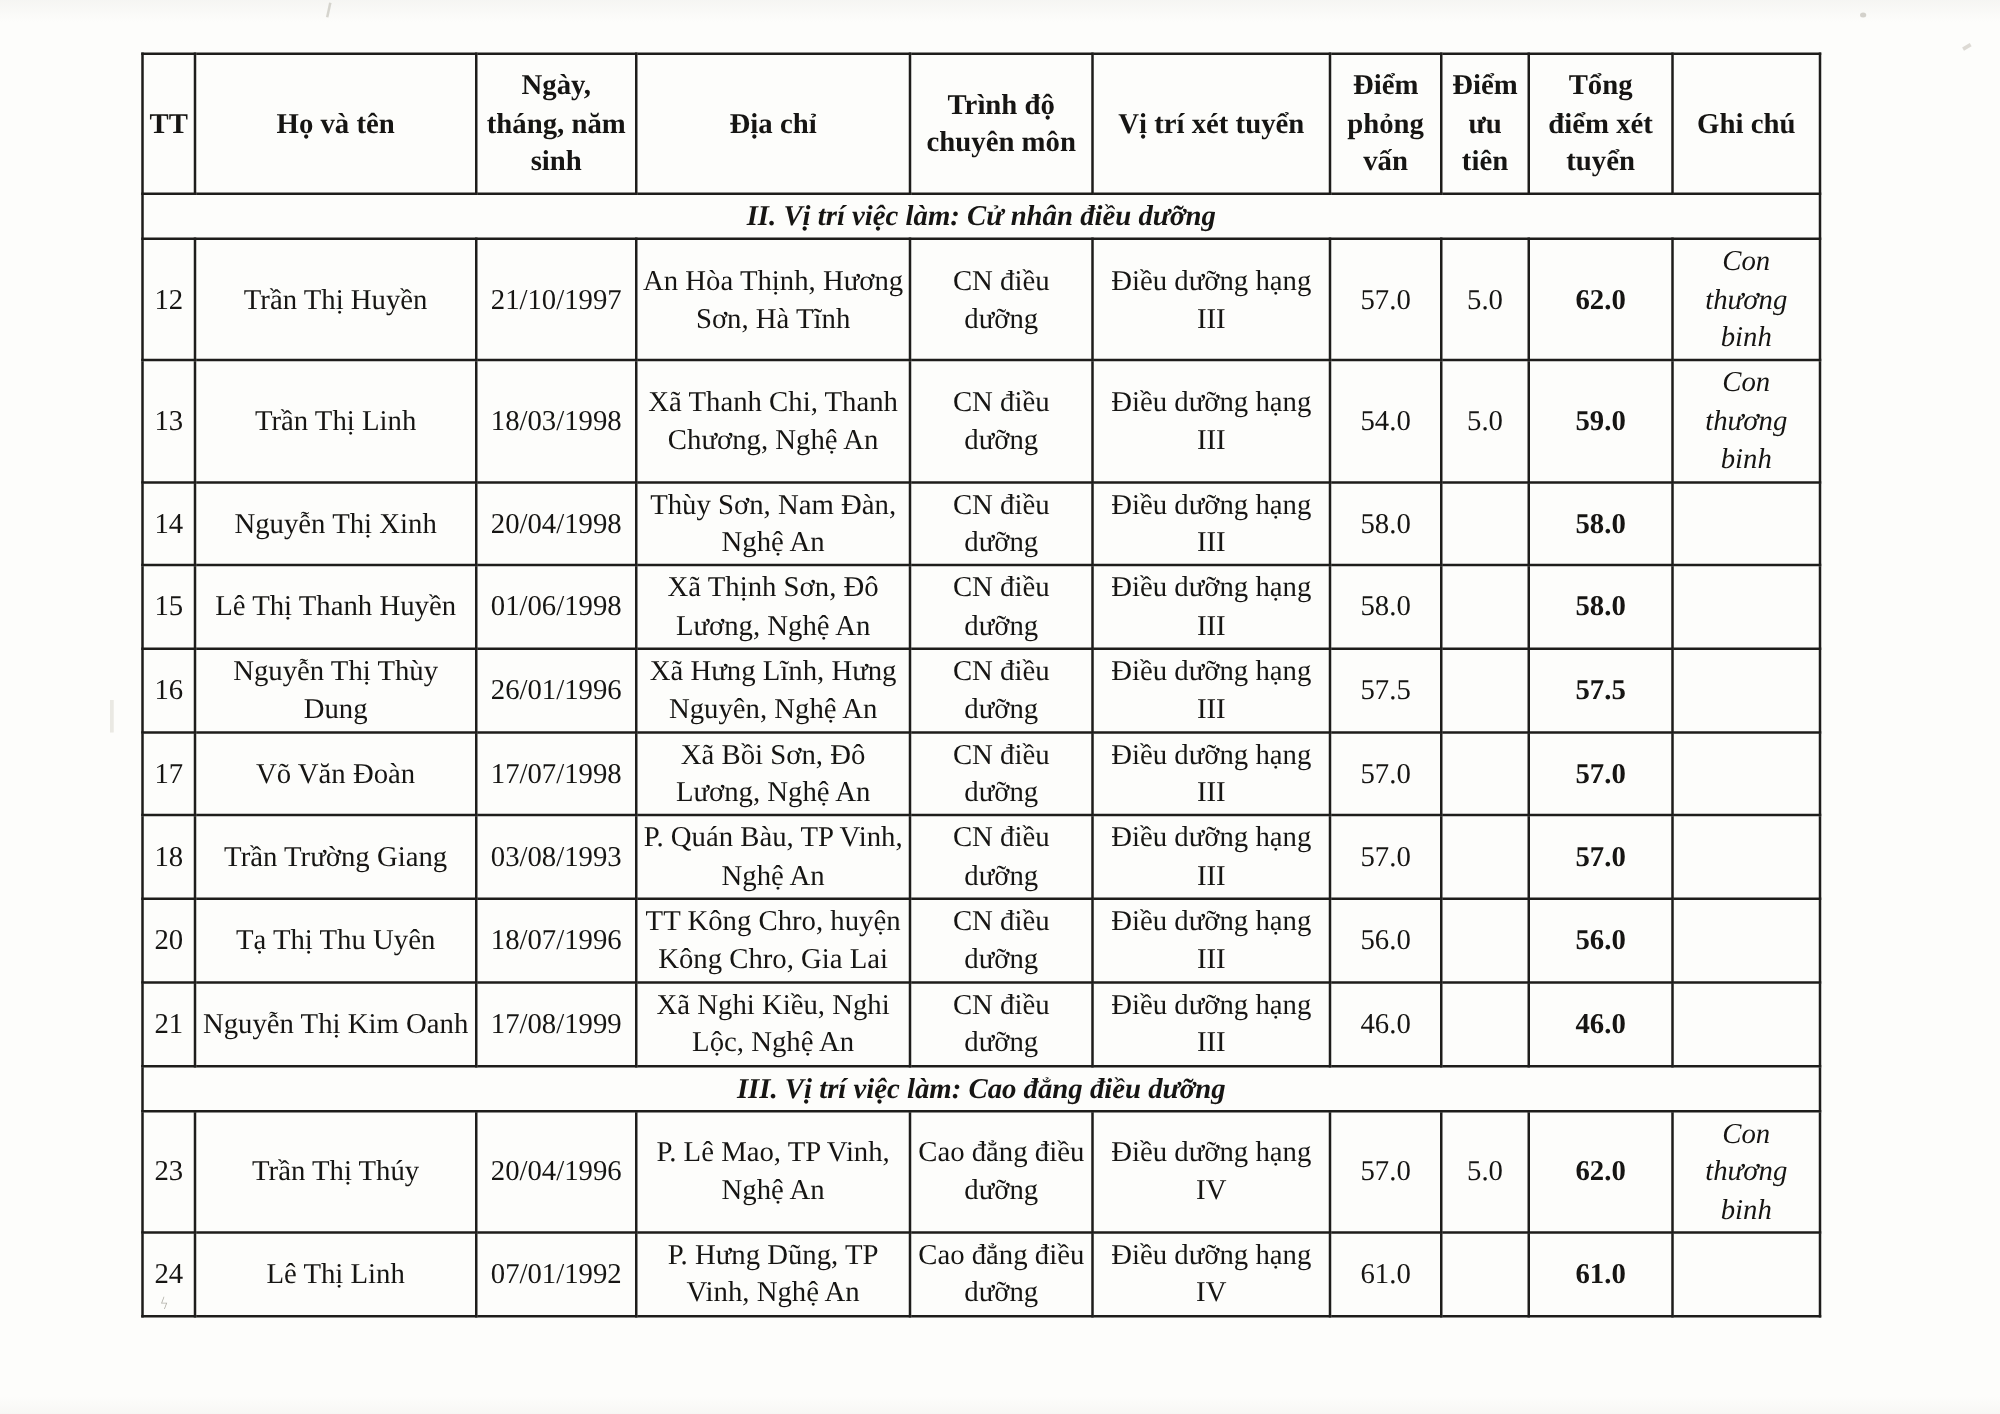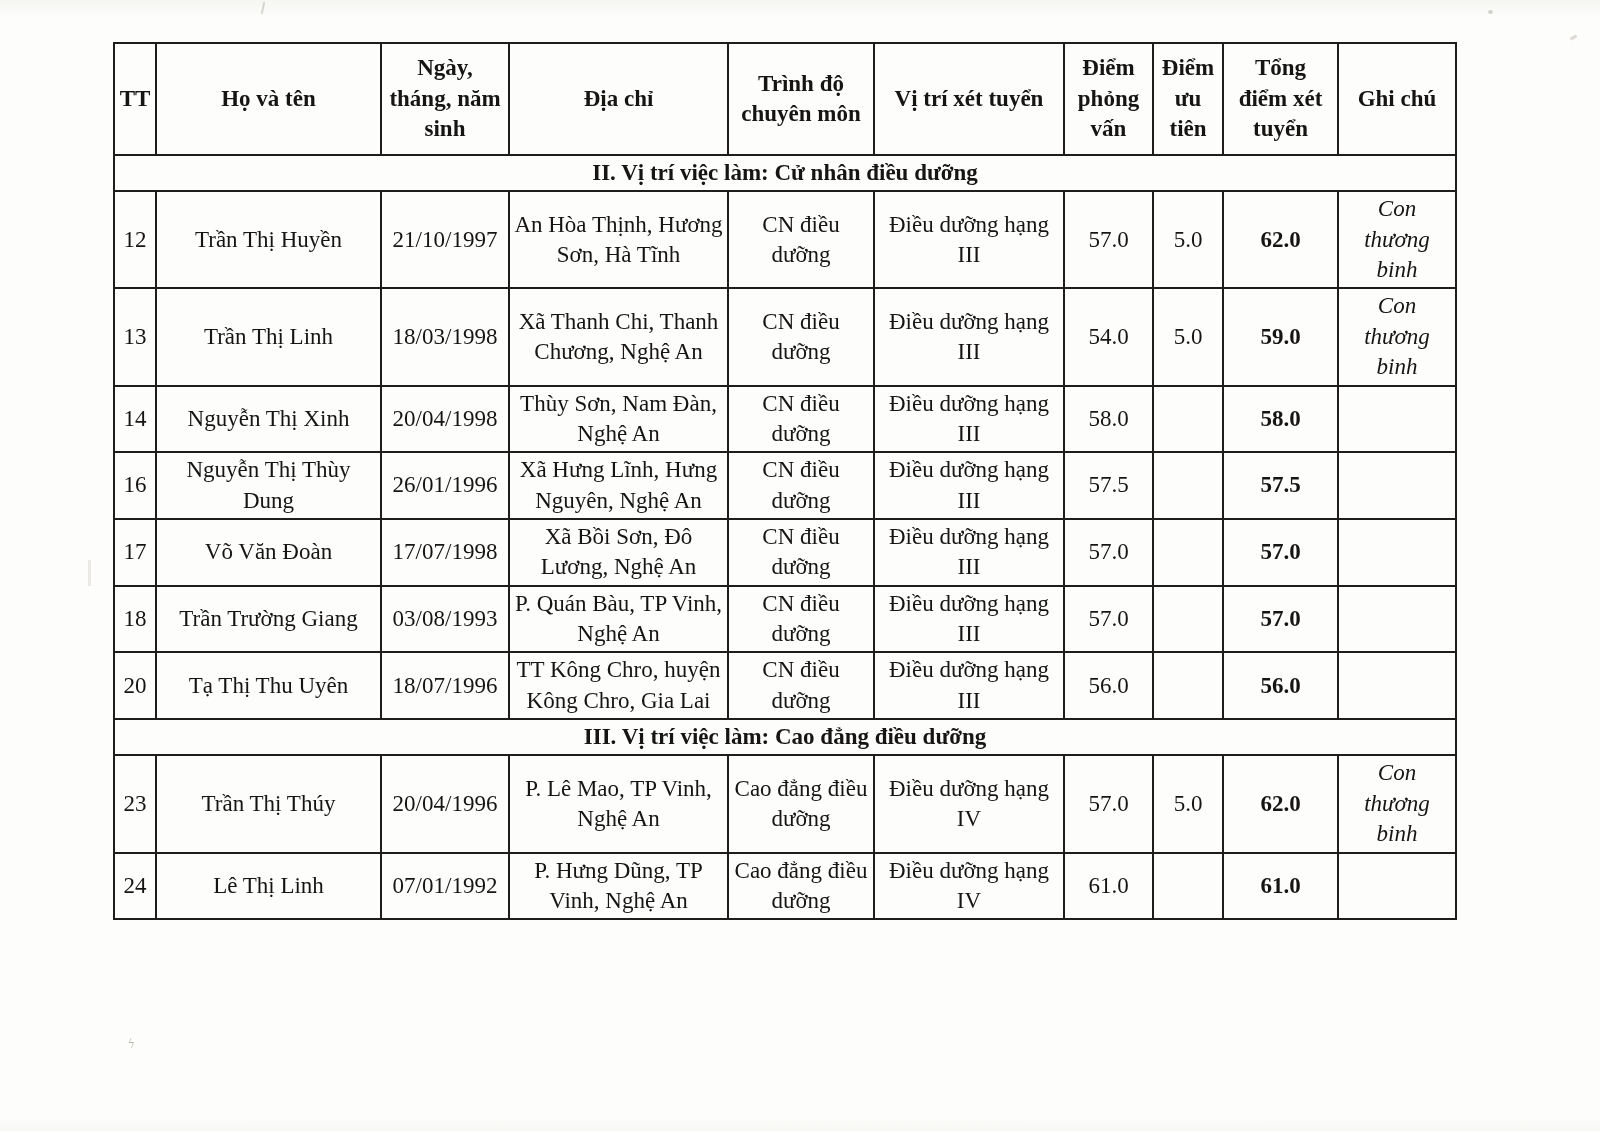--- a/index.html
+++ b/index.html
@@ -45,20 +45,21 @@
   }
   .doc-table thead tr { height: 112px; }
   .doc-table th {
     font-weight: bold;
     font-size: 23px;
   }
   .doc-table tbody tr { height: 60px; }
   .doc-table tr.section-row { height: 36px; }
   .section-title {
     font-weight: bold;
+    font-style: italic;
     font-size: 23px;
     text-align: center;
     padding: 2px 0;
   }
   .col-name { text-align: left; padding-left: 8px; }
   .col-total_score { font-weight: bold; }
   .col-note { font-style: italic; font-size: 22px; line-height: 1.25; }
   .col-address, .col-qualification { font-size: 23px; line-height: 1.3; }
 
   
@@ -139,20 +140,32 @@
           <td class="col-dob">20/04/1998</td>
           <td class="col-address">Thùy Sơn, Nam Đàn, Nghệ An</td>
           <td class="col-qualification">CN điều dưỡng</td>
           <td class="col-position">Điều dưỡng hạng III</td>
           <td class="col-interview_score">58.0</td>
           <td class="col-priority_score"></td>
           <td class="col-total_score">58.0</td>
           <td class="col-note"></td>
         </tr>
         <tr>
+          <td class="col-tt">15</td>
+          <td class="col-name">Lê Thị Thanh Huyền</td>
+          <td class="col-dob">01/06/1998</td>
+          <td class="col-address">Xã Thịnh Sơn, Đô Lương, Nghệ An</td>
+          <td class="col-qualification">CN điều dưỡng</td>
+          <td class="col-position">Điều dưỡng hạng III</td>
+          <td class="col-interview_score">58.0</td>
+          <td class="col-priority_score"></td>
+          <td class="col-total_score">58.0</td>
+          <td class="col-note"></td>
+        </tr>
+        <tr>
           <td class="col-tt">16</td>
           <td class="col-name">Nguyễn Thị Thùy Dung</td>
           <td class="col-dob">26/01/1996</td>
           <td class="col-address">Xã Hưng Lĩnh, Hưng Nguyên, Nghệ An</td>
           <td class="col-qualification">CN điều dưỡng</td>
           <td class="col-position">Điều dưỡng hạng III</td>
           <td class="col-interview_score">57.5</td>
           <td class="col-priority_score"></td>
           <td class="col-total_score">57.5</td>
           <td class="col-note"></td>
@@ -184,20 +197,32 @@
         <tr>
           <td class="col-tt">20</td>
           <td class="col-name">Tạ Thị Thu Uyên</td>
           <td class="col-dob">18/07/1996</td>
           <td class="col-address">TT Kông Chro, huyện Kông Chro, Gia Lai</td>
           <td class="col-qualification">CN điều dưỡng</td>
           <td class="col-position">Điều dưỡng hạng III</td>
           <td class="col-interview_score">56.0</td>
           <td class="col-priority_score"></td>
           <td class="col-total_score">56.0</td>
+          <td class="col-note"></td>
+        </tr>
+        <tr>
+          <td class="col-tt">21</td>
+          <td class="col-name">Nguyễn Thị Kim Oanh</td>
+          <td class="col-dob">17/08/1999</td>
+          <td class="col-address">Xã Nghi Kiều, Nghi Lộc, Nghệ An</td>
+          <td class="col-qualification">CN điều dưỡng</td>
+          <td class="col-position">Điều dưỡng hạng III</td>
+          <td class="col-interview_score">46.0</td>
+          <td class="col-priority_score"></td>
+          <td class="col-total_score">46.0</td>
           <td class="col-note"></td>
         </tr>
         <tr class="section-row">
           <td colspan="10" class="section-title">III. Vị trí việc làm: Cao đẳng điều dưỡng</td>
         </tr>
         <tr>
           <td class="col-tt">23</td>
           <td class="col-name">Trần Thị Thúy</td>
           <td class="col-dob">20/04/1996</td>
           <td class="col-address">P. Lê Mao, TP Vinh, Nghệ An</td>

